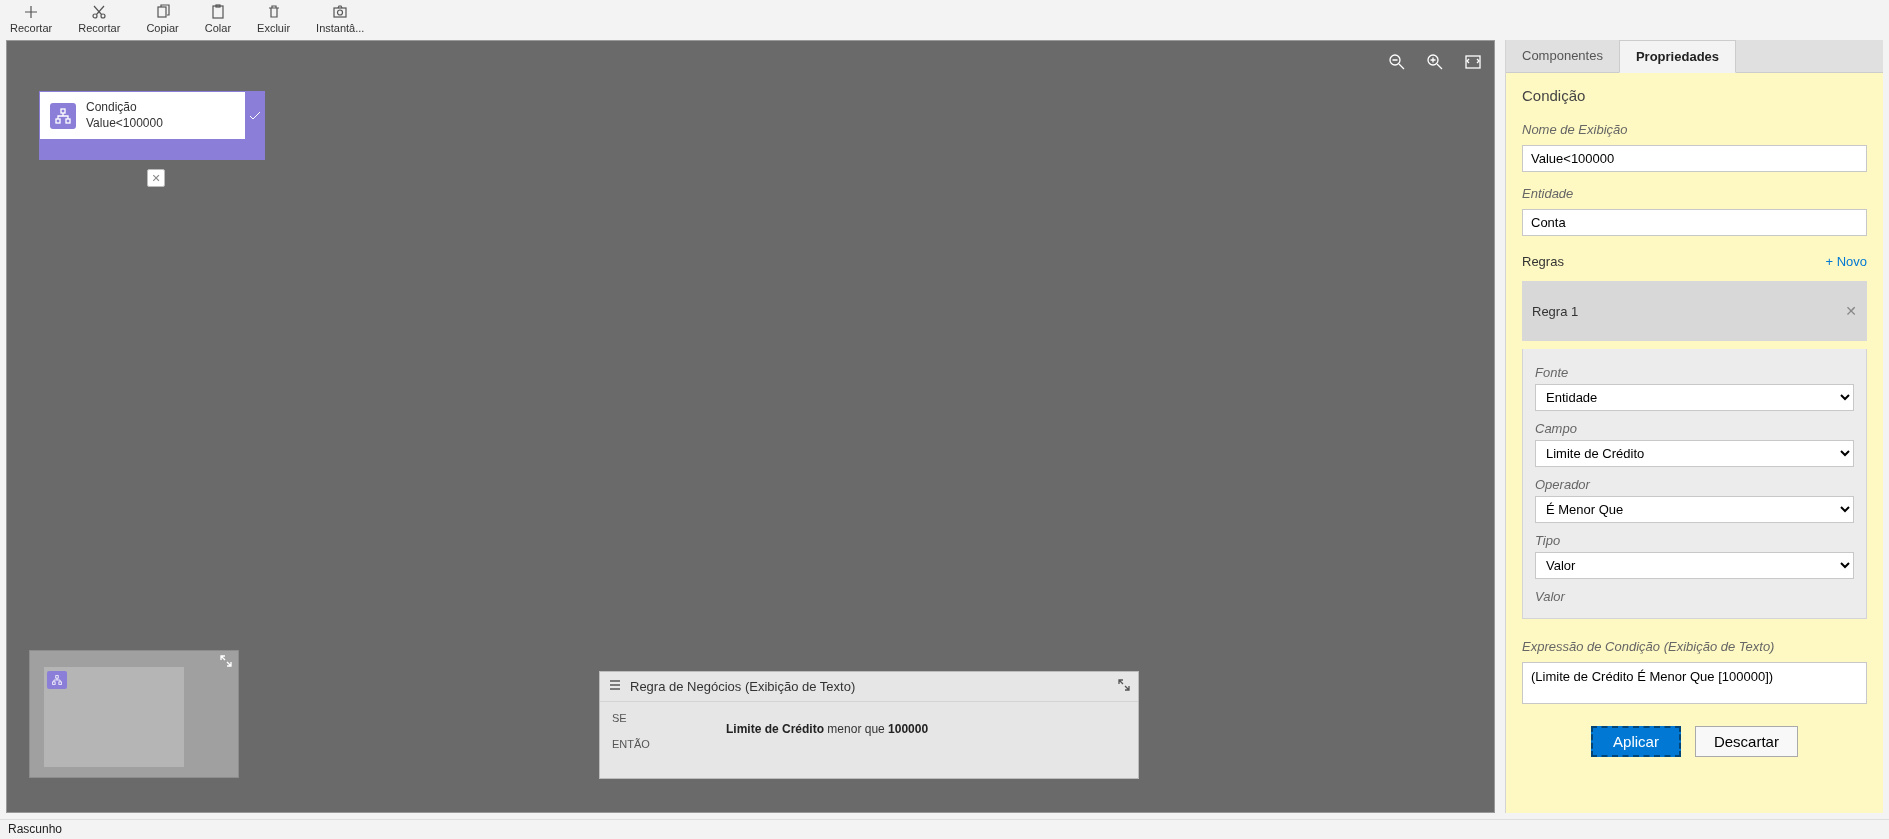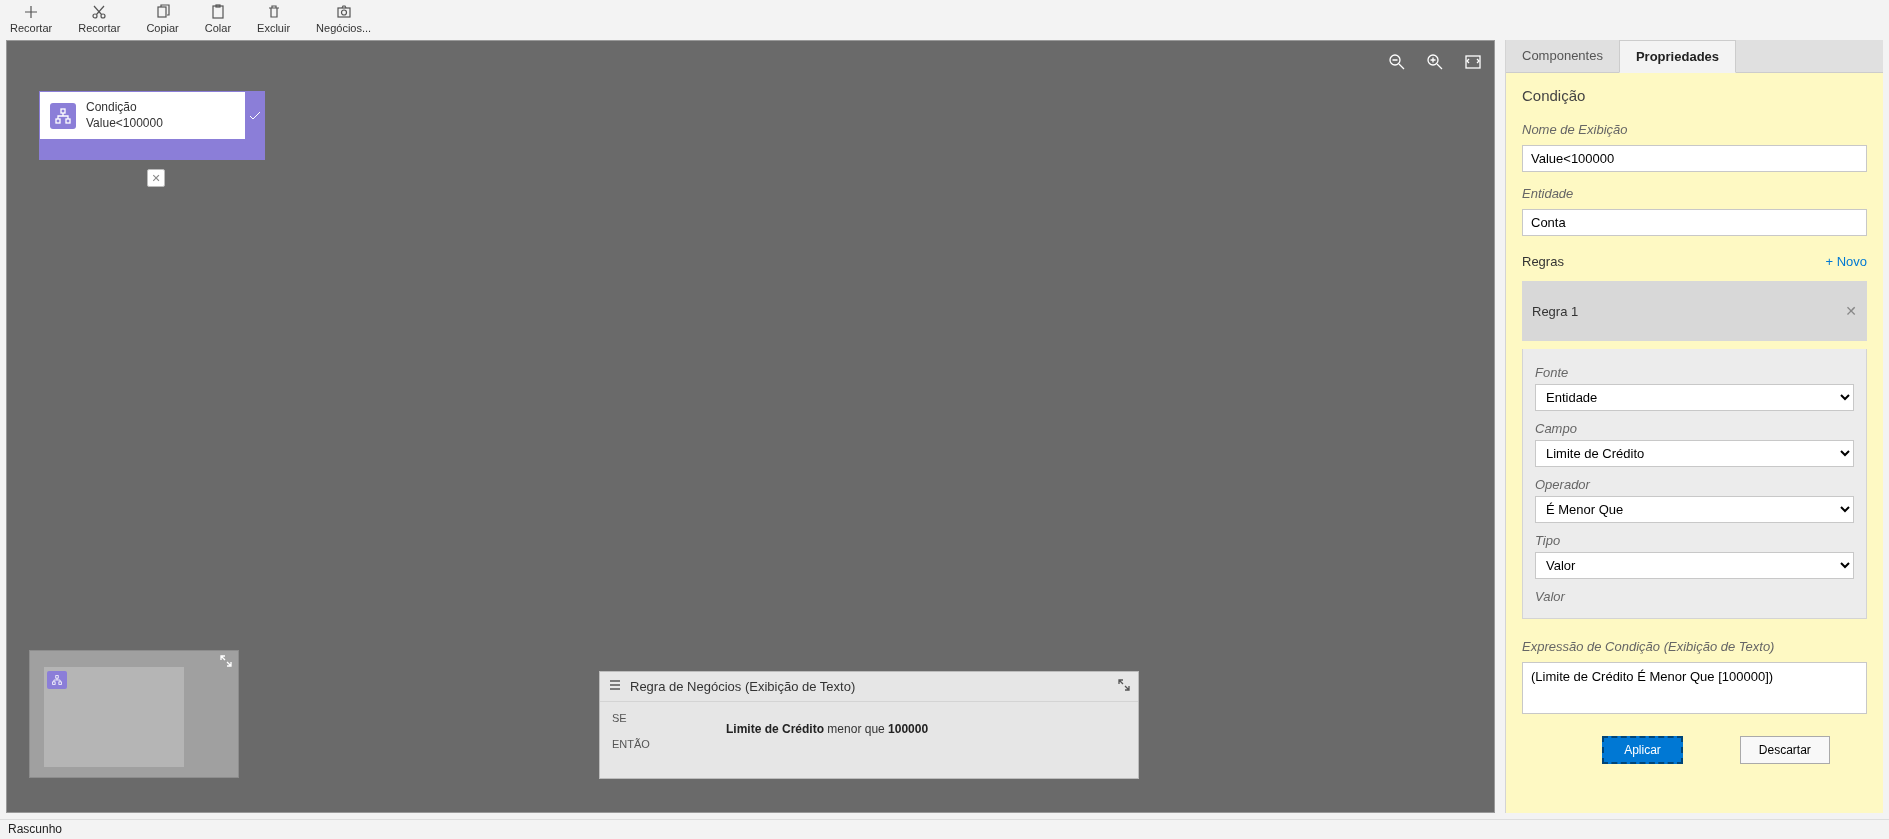--- a/index.html
+++ b/index.html
@@ -59,23 +59,23 @@
   .rcontent { padding: 14px 16px 20px 16px; display: flex; flex-direction: column; gap: 8px; }
   .rtitle { font-size: 15px; color: #444; margin-bottom: 4px; }
   .flabel { font-size: 13px; color: #666; margin-top: 6px; font-style: italic; }
   .finput { width: 100%; padding: 5px 8px; font-size: 13px; border: 1px solid #c8c8c8; background: #fff; }
   .section-row { display: flex; justify-content: space-between; align-items: flex-start; margin-top: 10px; }
   .link { color: #0078d4; font-size: 13px; cursor: pointer; }
   .rule-head { background: #d8d8d8; padding: 22px 10px; font-size: 13px; display: flex; justify-content: space-between; align-items: center; margin-top: 4px; }
   .rule-head .x { color: #888; cursor: pointer; font-size: 14px; }
   .rule-body { border: 1px solid #d4d4d4; border-top: none; padding: 10px 12px 14px 12px; display: flex; flex-direction: column; gap: 4px; background: #ececec; }
   .fselect { width: 100%; padding: 4px 6px; font-size: 13px; border: 1px solid #c8c8c8; background: #fff; }
-  .ftextarea { width: 100%; height: 52px; padding: 6px 8px; font-size: 13px; border: 1px solid #c8c8c8; background: #fff; resize: none; }
+  .ftextarea { width: 100%; height: 42px; padding: 6px 8px; font-size: 13px; border: 1px solid #c8c8c8; background: #fff; resize: none; }
   .btn-row { display: flex; gap: 14px; justify-content: center; margin-top: 14px; }
-  .btn { padding: 6px 18px; font-size: 12px; border: 1px solid #aaa; background: #f8f8f8; cursor: pointer; margin-left: 43px; }
+  .btn { padding: 6px 18px; font-size: 15px; border: 1px solid #aaa; background: #f8f8f8; cursor: pointer; }
   .btn-primary { background: #0078d4; color: #fff; border: 2px dashed #004578; padding: 5px 20px; }
 
   
   .status { height: 20px; padding: 2px 8px; font-size: 12px; color: #222; background: #f3f3f3; border-top: 1px solid #ddd; }
 </style>
 </head>
 <body>
 
 <div class="toolbar">
   <div class="tb-item">
@@ -123,21 +123,21 @@
     <span>Excluir</span>
   </div>
   <div class="tb-item">
     <span class="ticon">
         <svg viewBox="0 0 16 16">
           <rect x="2" y="4" width="12" height="9"></rect>
           <circle cx="8" cy="8.5" r="2.5"></circle>
           <path d="M6 4l1-2h2l1 2"></path>
         </svg>
       </span>
-    <span>Negócios...</span>
+    <span>Instantâ...</span>
   </div>
 </div>
 
 <div class="main">
   <div class="canvas-wrap">
     <div class="canvas">
 
       <div class="canvas-tools">
         <span class="ctool"><svg viewBox="0 0 18 18">
               <circle cx="7" cy="7" r="5"></circle>

